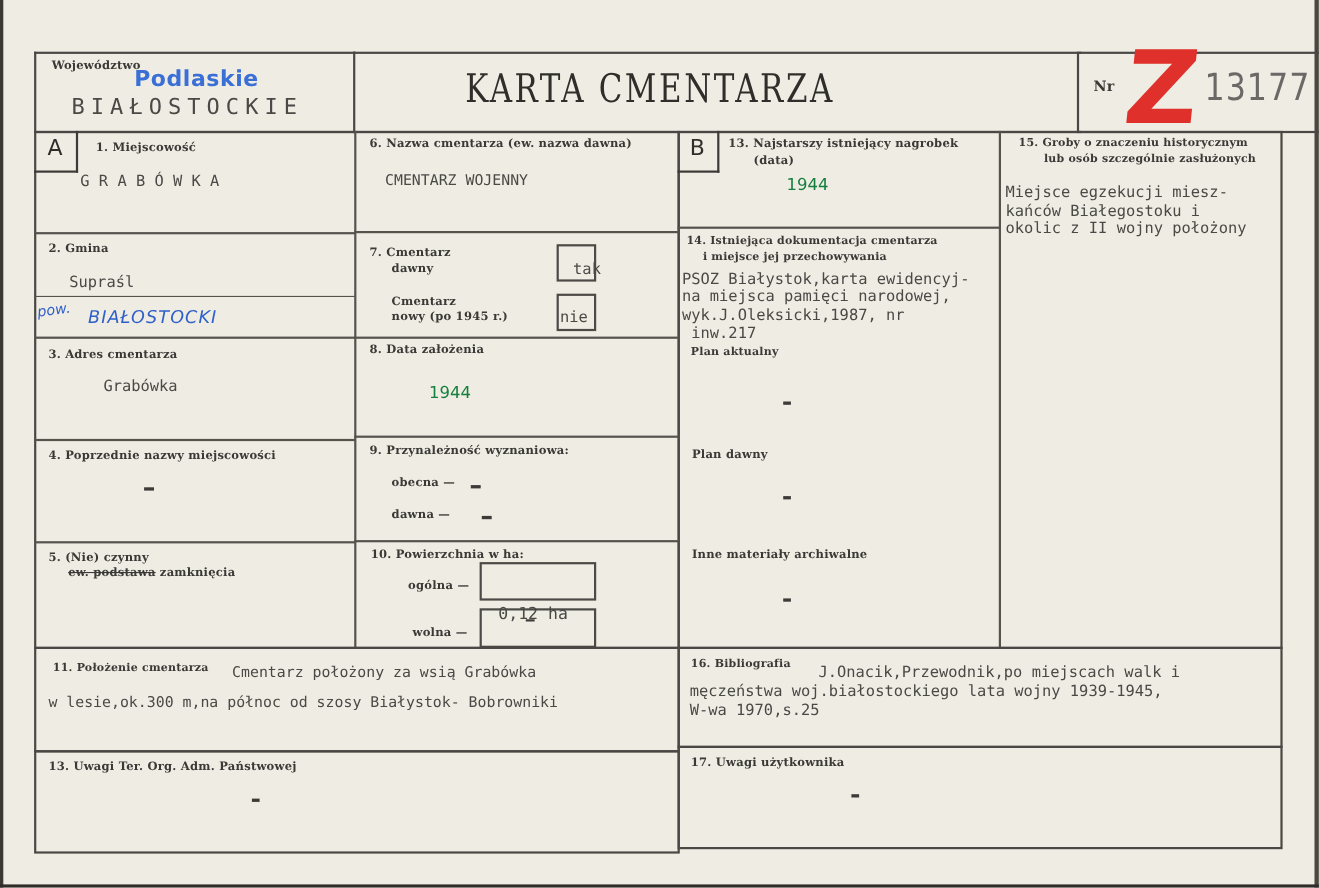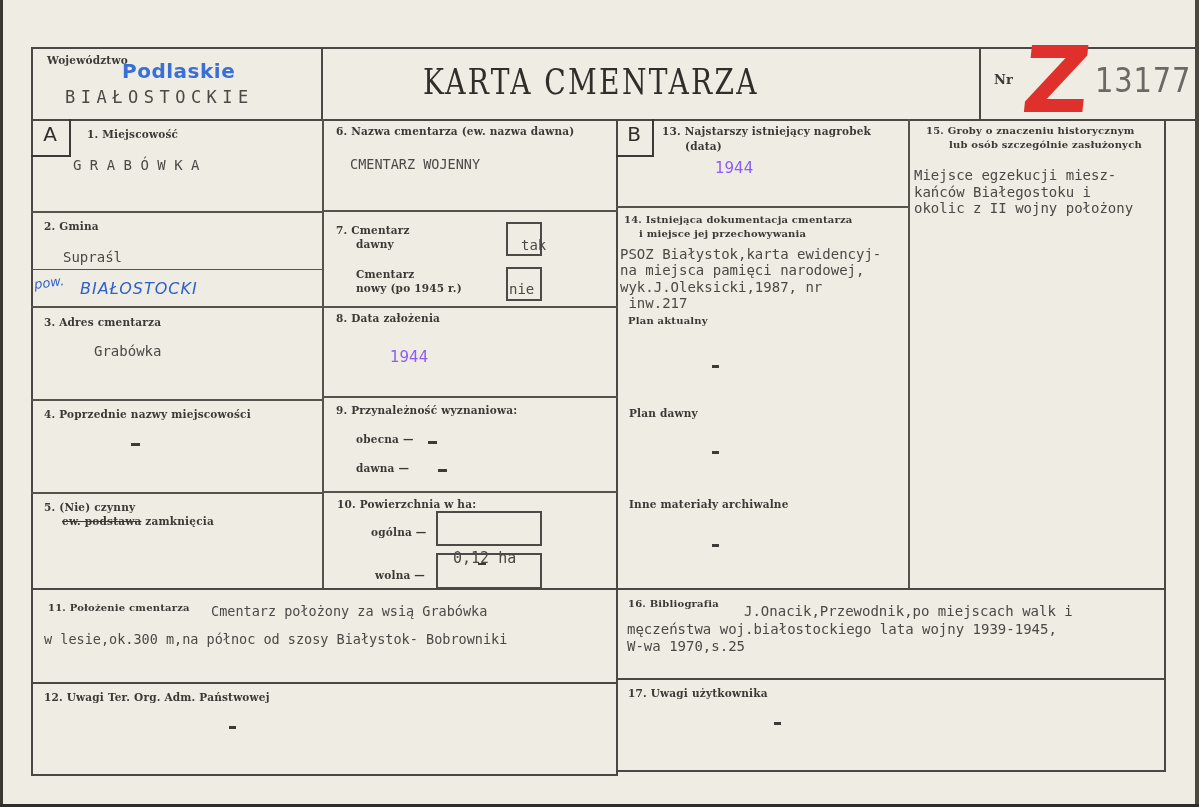--- a/index.html
+++ b/index.html
@@ -10,39 +10,39 @@
     color:#2b2a27;
     position:relative;
   }
   .edge-left { position:absolute; left:0; top:0; width:3px; height:807px; background:#3a3833; }
   .edge-bottom { position:absolute; left:0; bottom:0; width:1199px; height:3px; background:#2f2d29; }
   .edge-right { position:absolute; right:0; top:0; width:4px; height:807px; background:#4a4741; }
   .abs { position:absolute; box-sizing:border-box; }
   .frame { border:2px solid #4a4844; }
   .lbl { font-family:"DejaVu Serif", serif; font-weight:bold; font-size:10.5px; color:#3a3936; letter-spacing:0.2px; line-height:14px; }
   .tw { font-family:"DejaVu Sans Mono", "Liberation Mono", monospace; color:#4a4946; font-size:14px; line-height:17px; }
-  .hand { font-family:"DejaVu Sans", sans-serif; color:#8b5cf6; }
+  .hand { font-family:"DejaVu Sans", sans-serif; color:#15803d; }
   .hline { position:absolute; height:0; border-top:2px solid #55534e; }
   .vline { position:absolute; width:0; border-left:2px solid #55534e; }
   .letterbox { position:absolute; border:2px solid #3b3a37; border-left:none; border-top:none; background:transparent; font-family:"DejaVu Sans", sans-serif; font-size:20px; text-align:center; line-height:30px; color:#2f2e2b; }
   .dash { position:absolute; width:9px; height:3px; background:#3c3b38; }
   .smallbox { position:absolute; border:2px solid #4b4a46; box-sizing:border-box; }
   .strike { text-decoration:line-through; }
 </style>
 </head>
 <body>
 
 <div class="edge-left"></div>
 <div class="edge-right"></div>
 <div class="edge-bottom"></div>
 
 <div class="abs frame" style="left:31px;top:47px;width:292px;height:74px;border-right:none;padding-left:24px;">
   <div class="abs lbl" style="left:14px;top:4px;">Województwo</div>
   <div class="abs" style="left:89px;top:10px;font-family:'DejaVu Sans',sans-serif;font-weight:bold;font-size:20px;color:#3a6fd6;letter-spacing:0.5px;">Podlaskie</div>
-  <div class="abs tw" style="left:32px;top:40px;font-size:17px;letter-spacing:5.5px;">BIAŁOSTOCKIE</div>
+  <div class="abs tw" style="left:32px;top:40px;font-size:20px;letter-spacing:5.5px;">BIAŁOSTOCKIE</div>
 </div>
 <div class="abs frame" style="left:321px;top:47px;width:662px;height:74px;border-right:none;">
   <div class="abs" style="left:100px;top:12px;font-family:'DejaVu Serif',serif;font-size:36px;letter-spacing:3px;color:#2f2e2b;transform:scaleX(0.78);transform-origin:left top;white-space:nowrap;">KARTA CMENTARZA</div>
 </div>
 <div class="abs frame" style="left:979px;top:47px;width:269px;height:74px;">
   <div class="abs lbl" style="left:13px;top:24px;font-size:13px;">Nr</div>
   <div class="abs" style="left:42px;top:-14px;font-family:'DejaVu Sans',sans-serif;font-weight:bold;font-size:92px;line-height:92px;color:#e0302c;transform:skewX(-6deg);">Z</div>
   <div class="abs hand" style="left:114px;top:11px;font-size:34px;font-weight:normal;color:#6a6966;letter-spacing:1px;transform:scaleX(0.85);transform-origin:left top;">13177</div>
 </div>
 
@@ -142,21 +142,21 @@
 
 <div class="abs frame" style="left:31px;top:588px;width:587px;height:96px;"></div>
 <div class="abs frame" style="left:31px;top:682px;width:587px;height:94px;"></div>
 <div class="abs frame" style="left:616px;top:588px;width:550px;height:92px;"></div>
 <div class="abs frame" style="left:616px;top:678px;width:550px;height:94px;"></div>
 
 <div class="abs lbl" style="left:48px;top:601px;font-size:10px;">11. Położenie cmentarza</div>
 <div class="abs tw" style="left:211px;top:603px;font-size:13.5px;">Cmentarz położony za wsią Grabówka</div>
 <div class="abs tw" style="left:44px;top:631px;font-size:13.5px;white-space:nowrap;">w lesie,ok.300 m,na północ od szosy Białystok- Bobrowniki</div>
 
-<div class="abs lbl" style="left:44px;top:690px;">12. Uwagi Ter. Org. Adm. Państwowej</div>
+<div class="abs lbl" style="left:44px;top:690px;">13. Uwagi Ter. Org. Adm. Państwowej</div>
 <div class="dash" style="left:229px;top:726px;width:7px;"></div>
 
 <div class="abs lbl" style="left:628px;top:597px;font-size:10px;">16. Bibliografia</div>
 <div class="abs tw" style="left:744px;top:603px;white-space:pre;">J.Onacik,Przewodnik,po miejscach walk i</div>
 <div class="abs tw" style="left:627px;top:621px;white-space:pre;">męczeństwa woj.białostockiego lata wojny 1939-1945,</div>
 <div class="abs tw" style="left:627px;top:638px;white-space:pre;">W-wa 1970,s.25</div>
 
 <div class="abs lbl" style="left:628px;top:686px;">17. Uwagi użytkownika</div>
 <div class="dash" style="left:774px;top:722px;width:7px;"></div>
 

